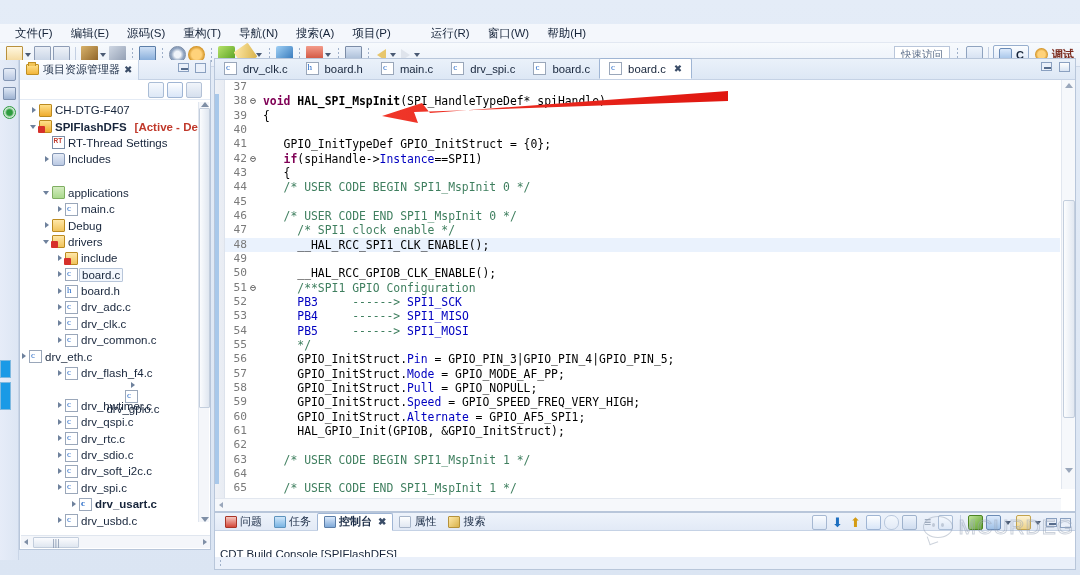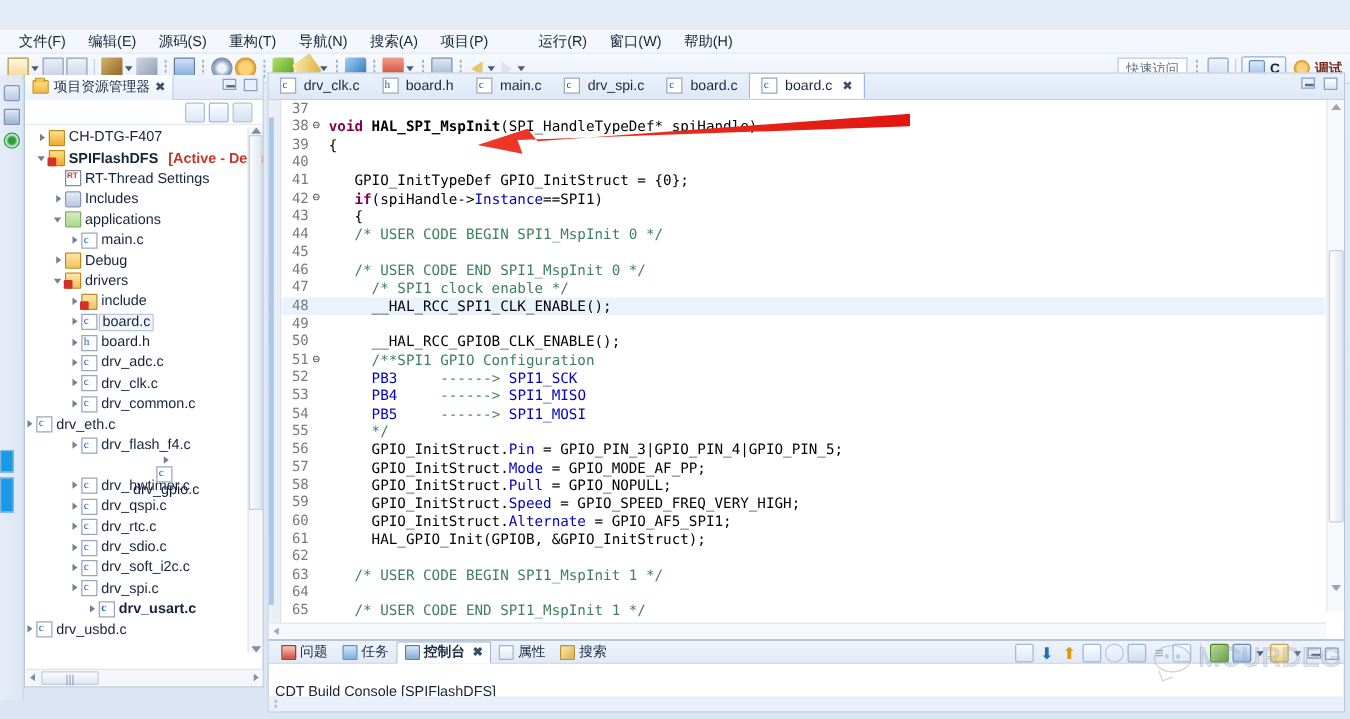--- a/index.html
+++ b/index.html
@@ -407,21 +407,21 @@
         <div class="trow" style="padding-left: 23px;">
           <span class="tw"></span>
           <span class="ic ic-rt"></span>
           <span>RT-Thread Settings</span>
         </div>
         <div class="trow" style="padding-left: 23px;">
           <span class="tw closed"></span>
           <span class="ic ic-inc"></span>
           <span>Includes</span>
         </div>
-        <div class="trow" style="padding-left: 23px;">
+        <div class="trow" style="padding-left: 23px; margin-top: 17px;">
           <span class="tw open"></span>
           <span class="ic ic-fold"></span>
           <span>applications</span>
         </div>
         <div class="trow" style="padding-left: 36px;">
           <span class="tw closed"></span>
           <span class="ic ic-cfile"></span>
           <span>main.c</span>
         </div>
         <div class="trow" style="padding-left: 23px;">
@@ -507,21 +507,21 @@
         <div class="trow" style="padding-left: 36px;">
           <span class="tw closed"></span>
           <span class="ic ic-cfile err"></span>
           <span>drv_spi.c</span>
         </div>
         <div class="trow" style="padding-left: 50px; font-weight: bold;">
           <span class="tw closed"></span>
           <span class="ic ic-cfile"></span>
           <span>drv_usart.c</span>
         </div>
-        <div class="trow" style="">
+        <div class="trow" style="padding-left: 36px;">
           <span class="tw closed"></span>
           <span class="ic ic-cfile"></span>
           <span>drv_usbd.c</span>
         </div>
       </div>
 
     <div class="vscroll">
       <span class="up"></span>
       <div class="thumb"></div>
       <span class="dn"></span>

